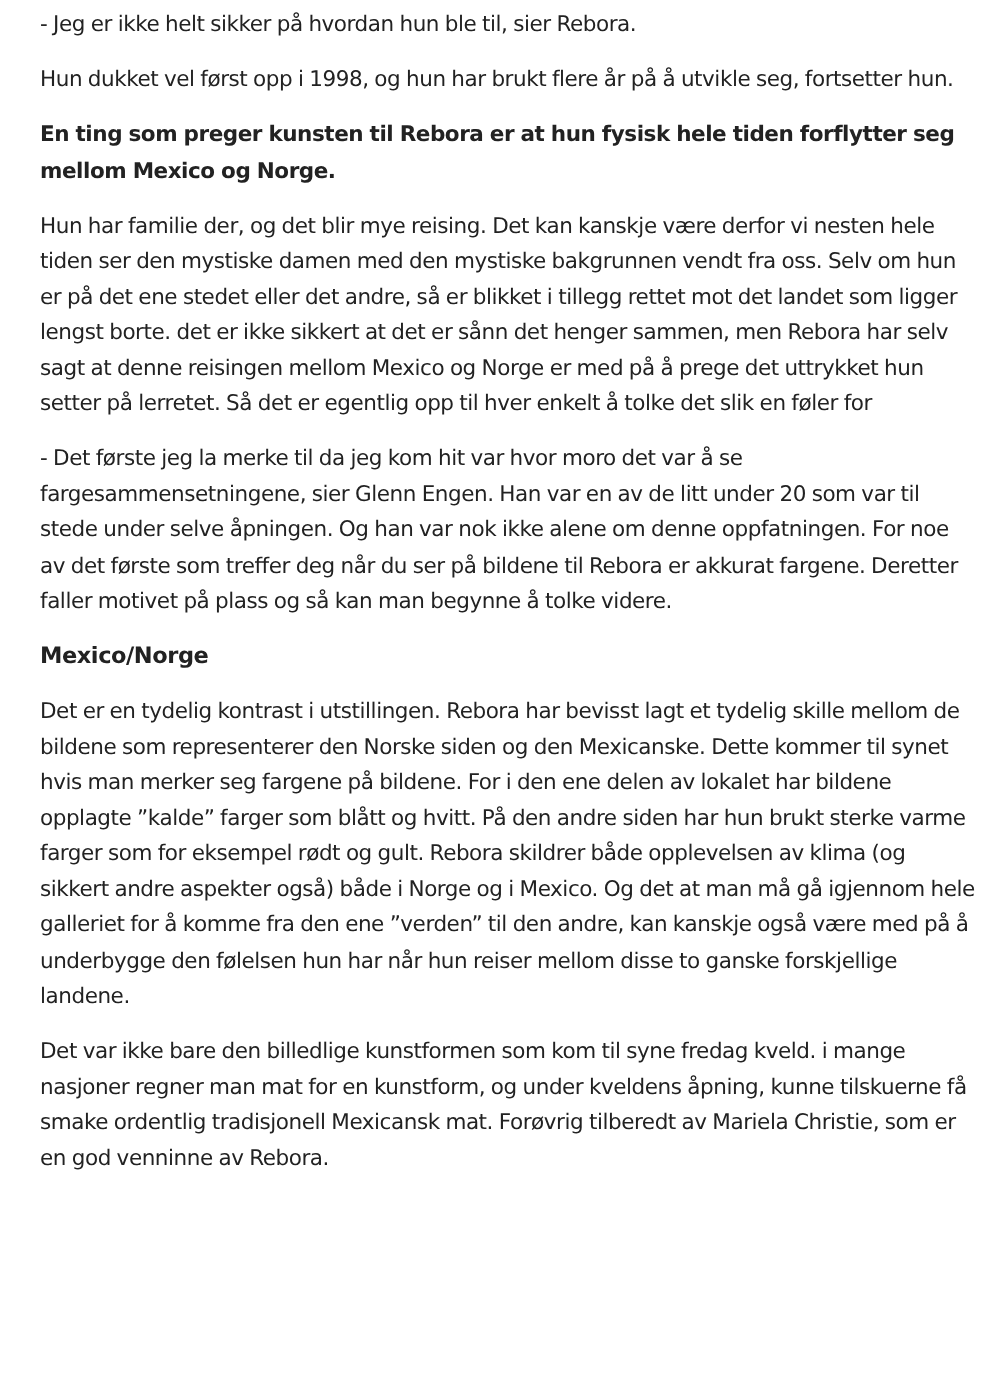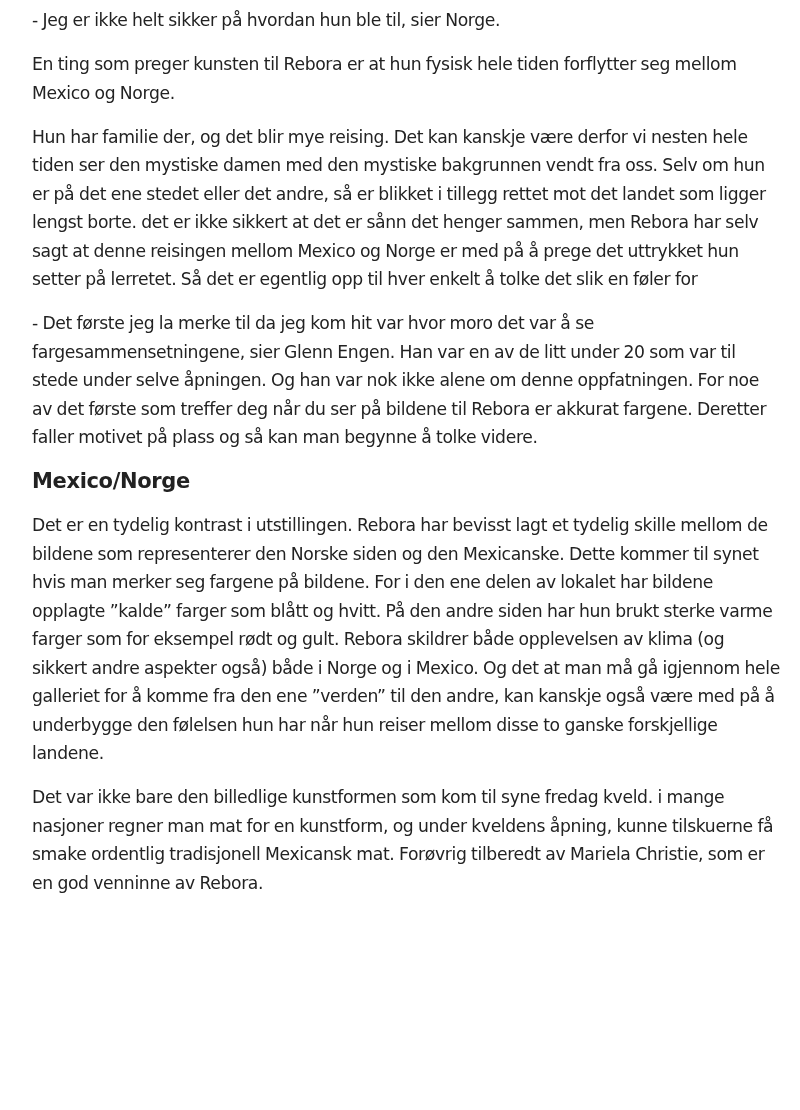--- a/index.html
+++ b/index.html
@@ -19,33 +19,34 @@
       padding: 6px 18px 0 32px;
       font-size: 17.2px;
       line-height: 28.5px;
       letter-spacing: -0.35px;
       word-spacing: -0.5px;
     }
     .article p {
       margin: 0 0 15.5px 0;
     }
     .article p.strong {
-      font-weight: normal;
+      font-weight: bold;
     }
     .article h3 {
-      font-size: 21px;
+      font-size: 18px;
       font-weight: bold;
       margin: 0 0 15.5px 0;
       line-height: 28.5px;
     }
   </style>
 </head>
 <body>
 
 <div class="article">
-  <p>- Jeg er ikke helt sikker på hvordan hun ble til, sier Norge.</p>
+  <p>- Jeg er ikke helt sikker på hvordan hun ble til, sier Rebora.</p>
+  <p>Hun dukket vel først opp i 1998, og hun har brukt flere år på å utvikle seg, fortsetter hun.</p>
   <p class="strong">En ting som preger kunsten til Rebora er at hun fysisk hele tiden forflytter seg mellom Mexico og Norge.</p>
   <p>Hun har familie der, og det blir mye reising. Det kan kanskje være derfor vi nesten hele tiden ser den mystiske damen med den mystiske bakgrunnen vendt fra oss. Selv om hun er på det ene stedet eller det andre, så er blikket i tillegg rettet mot det landet som ligger lengst borte. det er ikke sikkert at det er sånn det henger sammen, men Rebora har selv sagt at denne reisingen mellom Mexico og Norge er med på å prege det uttrykket hun setter på lerretet. Så det er egentlig opp til hver enkelt å tolke det slik en føler for</p>
   <p>- Det første jeg la merke til da jeg kom hit var hvor moro det var å se fargesammensetningene, sier Glenn Engen. Han var en av de litt under 20 som var til stede under selve åpningen. Og han var nok ikke alene om denne oppfatningen. For noe av det første som treffer deg når du ser på bildene til Rebora er akkurat fargene. Deretter faller motivet på plass og så kan man begynne å tolke videre.</p>
   <h3>Mexico/Norge</h3>
   <p>Det er en tydelig kontrast i utstillingen. Rebora har bevisst lagt et tydelig skille mellom de bildene som representerer den Norske siden og den Mexicanske. Dette kommer til synet hvis man merker seg fargene på bildene. For i den ene delen av lokalet har bildene opplagte ”kalde” farger som blått og hvitt. På den andre siden har hun brukt sterke varme farger som for eksempel rødt og gult. Rebora skildrer både opplevelsen av klima (og sikkert andre aspekter også) både i Norge og i Mexico. Og det at man må gå igjennom hele galleriet for å komme fra den ene ”verden” til den andre, kan kanskje også være med på å underbygge den følelsen hun har når hun reiser mellom disse to ganske forskjellige landene.</p>
   <p>Det var ikke bare den billedlige kunstformen som kom til syne fredag kveld. i mange nasjoner regner man mat for en kunstform, og under kveldens åpning, kunne tilskuerne få smake ordentlig tradisjonell Mexicansk mat. Forøvrig tilberedt av Mariela Christie, som er en god venninne av Rebora.</p>
 </div>
 
 </body></html>

